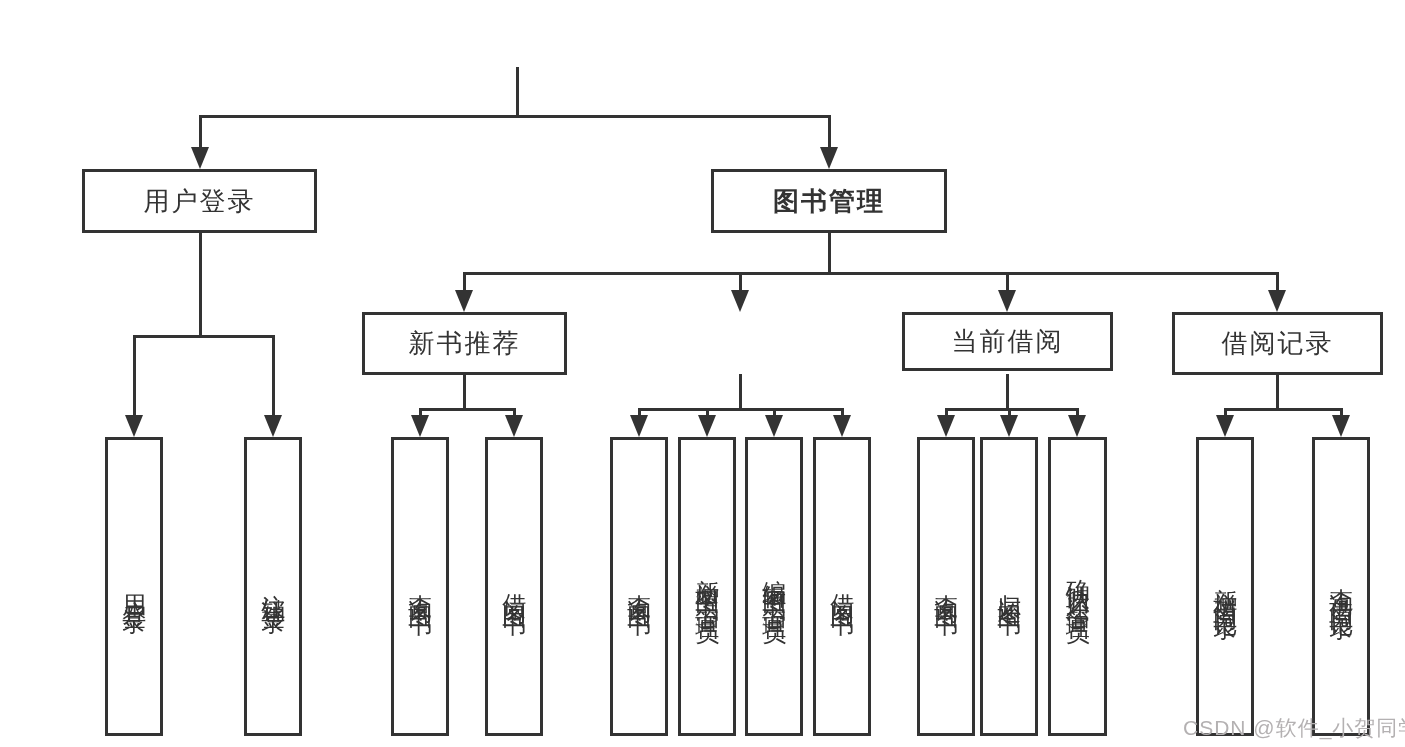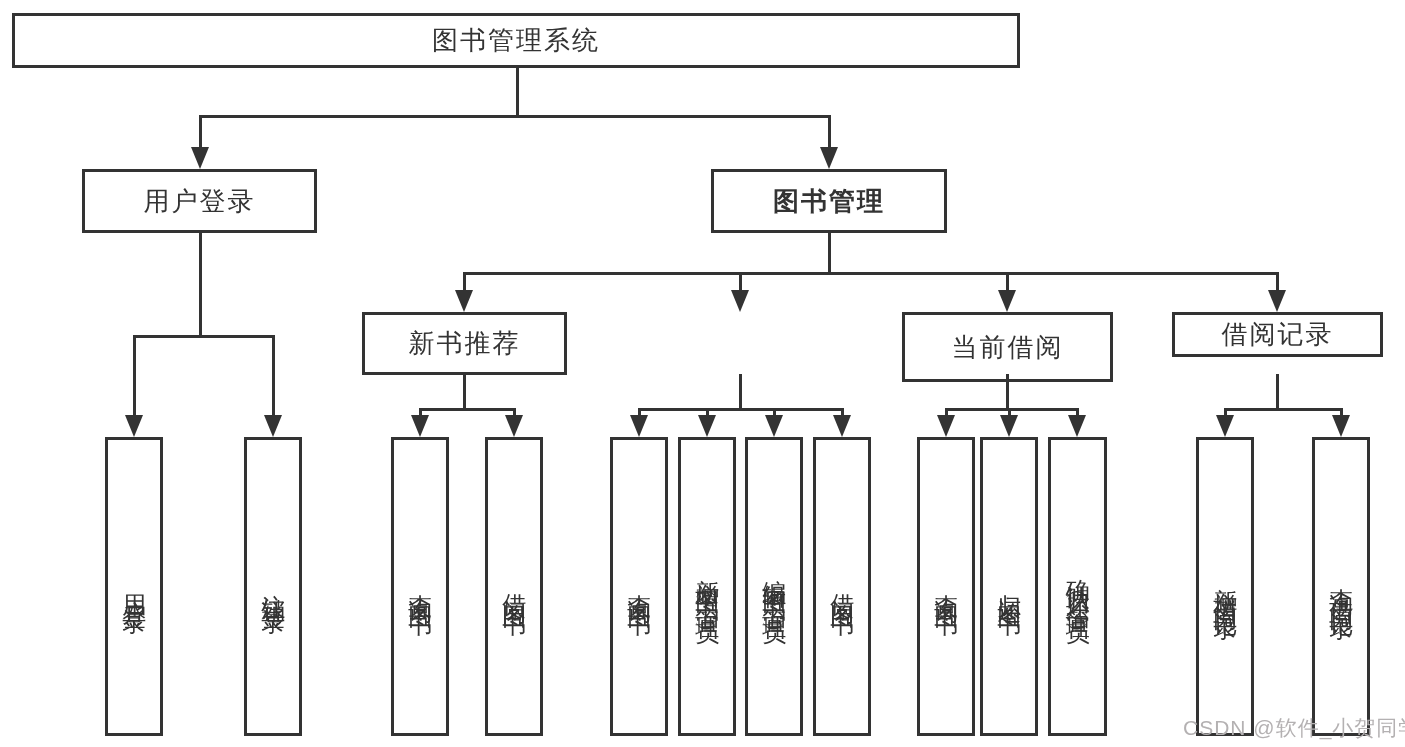--- a/index.html
+++ b/index.html
@@ -56,23 +56,20 @@
     letter-spacing:1px;
     color:var(--watermark);
     white-space:nowrap;
   }
 </style>
 </head>
 <body>
 
 <div class="canvas">
 
-  <div class="box" style="left:12px;top:13px;width:1008px;height:55px;">
-    <span class="hlabel">图书管理系统</span>
-  </div>
 
   <div class="line" style="left:516px;top:67px;width:3px;height:51px;"></div>
   <div class="line" style="left:199px;top:115px;width:632px;height:3px;"></div>
   <div class="line" style="left:199px;top:115px;width:3px;height:35px;"></div>
   <div class="arrow" style="left:191px;top:147px;"></div>
   <div class="line" style="left:828px;top:115px;width:3px;height:35px;"></div>
   <div class="arrow" style="left:820px;top:147px;"></div>
 
   <div class="box" style="left:82px;top:169px;width:235px;height:64px;">
     <span class="hlabel">用户登录</span>
@@ -95,24 +92,24 @@
   <div class="line" style="left:739px;top:272px;width:3px;height:21px;"></div>
   <div class="arrow" style="left:731px;top:290px;"></div>
   <div class="line" style="left:1006px;top:272px;width:3px;height:21px;"></div>
   <div class="arrow" style="left:998px;top:290px;"></div>
   <div class="line" style="left:1276px;top:272px;width:3px;height:21px;"></div>
   <div class="arrow" style="left:1268px;top:290px;"></div>
 
   <div class="box" style="left:362px;top:312px;width:205px;height:63px;">
     <span class="hlabel">新书推荐</span>
   </div>
-  <div class="box" style="left:902px;top:312px;width:211px;height:70px;">
+  <div class="box" style="left:902px;top:312px;width:211px;height:59px;">
     <span class="hlabel">当前借阅</span>
   </div>
-  <div class="box" style="left:1172px;top:312px;width:211px;height:45px;text-align:right;">
+  <div class="box" style="left:1172px;top:312px;width:211px;height:63px;text-align:right;">
     <span class="hlabel">借阅记录</span>
   </div>
 
   <div class="line" style="left:463px;top:374px;width:3px;height:36px;"></div>
   <div class="line" style="left:419px;top:408px;width:97px;height:3px;"></div>
   <div class="line" style="left:419px;top:408px;width:3px;height:10px;"></div>
   <div class="arrow" style="left:411px;top:415px;"></div>
   <div class="line" style="left:513px;top:408px;width:3px;height:10px;"></div>
   <div class="arrow" style="left:505px;top:415px;"></div>
 

